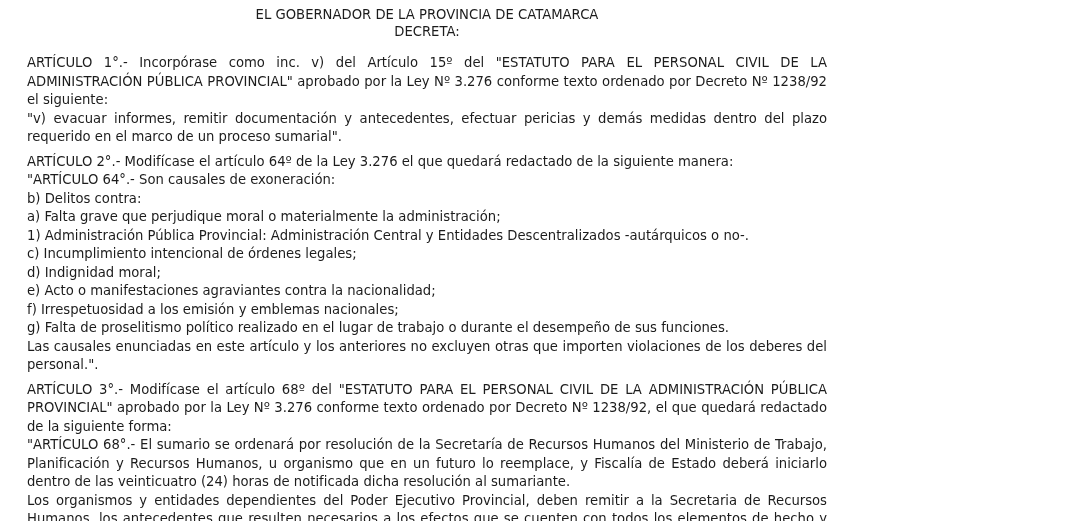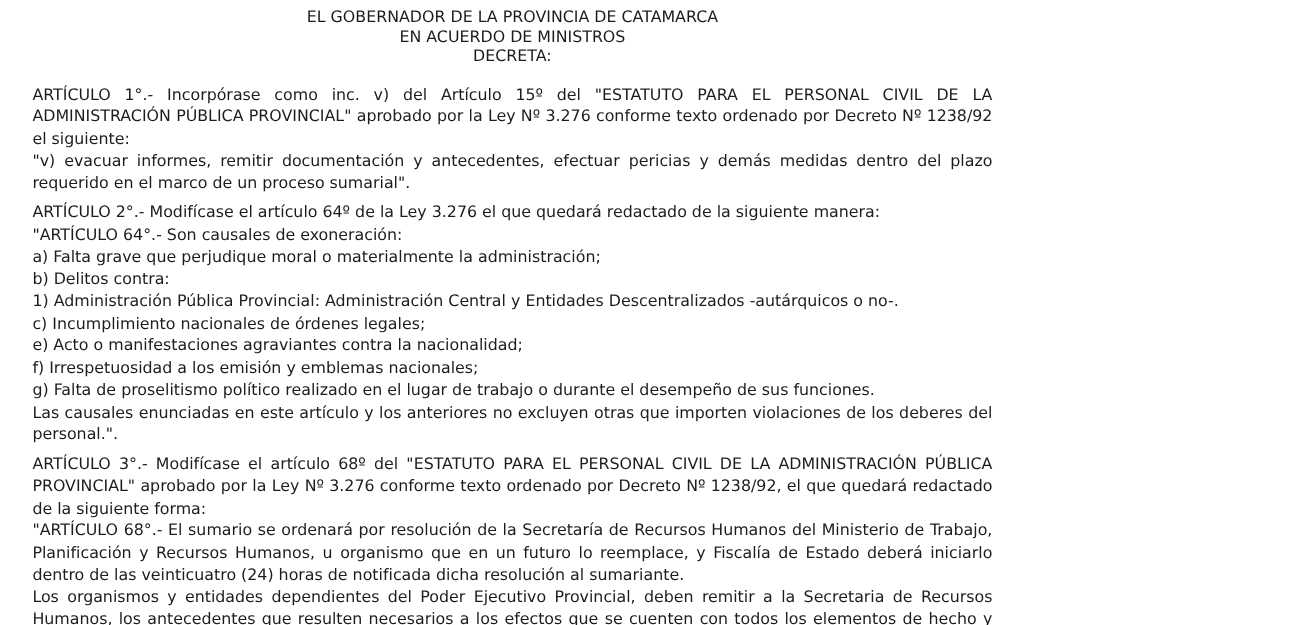--- a/index.html
+++ b/index.html
@@ -40,36 +40,36 @@
     text-align: justify;
   }
 </style>
 </head>
 <body>
 
 <main class="page">
 
   <header class="doc-header">
     <p>EL GOBERNADOR DE LA PROVINCIA DE CATAMARCA</p>
-    <p>EN ACUERDO DE MINISTROS</p>
     <p>DECRETA:</p>
   </header>
 
   <section class="article">
     <p>ARTÍCULO 1°.- Incorpórase como inc. v) del Artículo 15º del "ESTATUTO PARA EL PERSONAL CIVIL DE LA ADMINISTRACIÓN PÚBLICA PROVINCIAL" aprobado por la Ley Nº 3.276 conforme texto ordenado por Decreto Nº 1238/92 el siguiente:</p>
     <p>"v) evacuar informes, remitir documentación y antecedentes, efectuar pericias y demás medidas dentro del plazo requerido en el marco de un proceso sumarial".</p>
   </section>
 
   <section class="article">
     <p>ARTÍCULO 2°.- Modifícase el artículo 64º de la Ley 3.276 el que quedará redactado de la siguiente manera:</p>
     <p>"ARTÍCULO 64°.- Son causales de exoneración:</p>
+    <p>b) Delitos contra:</p>
     <p>a) Falta grave que perjudique moral o materialmente la administración;</p>
-    <p>b) Delitos contra:</p>
     <p>1) Administración Pública Provincial: Administración Central y Entidades Descentralizados -autárquicos o no-.</p>
-    <p>c) Incumplimiento nacionales de órdenes legales;</p>
+    <p>c) Incumplimiento intencional de órdenes legales;</p>
+    <p>d) Indignidad moral;</p>
     <p>e) Acto o manifestaciones agraviantes contra la nacionalidad;</p>
     <p>f) Irrespetuosidad a los emisión y emblemas nacionales;</p>
     <p>g) Falta de proselitismo político realizado en el lugar de trabajo o durante el desempeño de sus funciones.</p>
     <p>Las causales enunciadas en este artículo y los anteriores no excluyen otras que importen violaciones de los deberes del personal.".</p>
   </section>
 
   <section class="article">
     <p>ARTÍCULO 3°.- Modifícase el artículo 68º del "ESTATUTO PARA EL PERSONAL CIVIL DE LA ADMINISTRACIÓN PÚBLICA PROVINCIAL" aprobado por la Ley Nº 3.276 conforme texto ordenado por Decreto Nº 1238/92, el que quedará redactado de la siguiente forma:</p>
     <p>"ARTÍCULO 68°.- El sumario se ordenará por resolución de la Secretaría de Recursos Humanos del Ministerio de Trabajo, Planificación y Recursos Humanos, u organismo que en un futuro lo reemplace, y Fiscalía de Estado deberá iniciarlo dentro de las veinticuatro (24) horas de notificada dicha resolución al sumariante.</p>
     <p>Los organismos y entidades dependientes del Poder Ejecutivo Provincial, deben remitir a la Secretaria de Recursos Humanos, los antecedentes que resulten necesarios a los efectos que se cuenten con todos los elementos de hecho y derecho para la emisión del mencionado acto administrativo. El incumplimiento de este deber, será considerado falta grave.</p>

